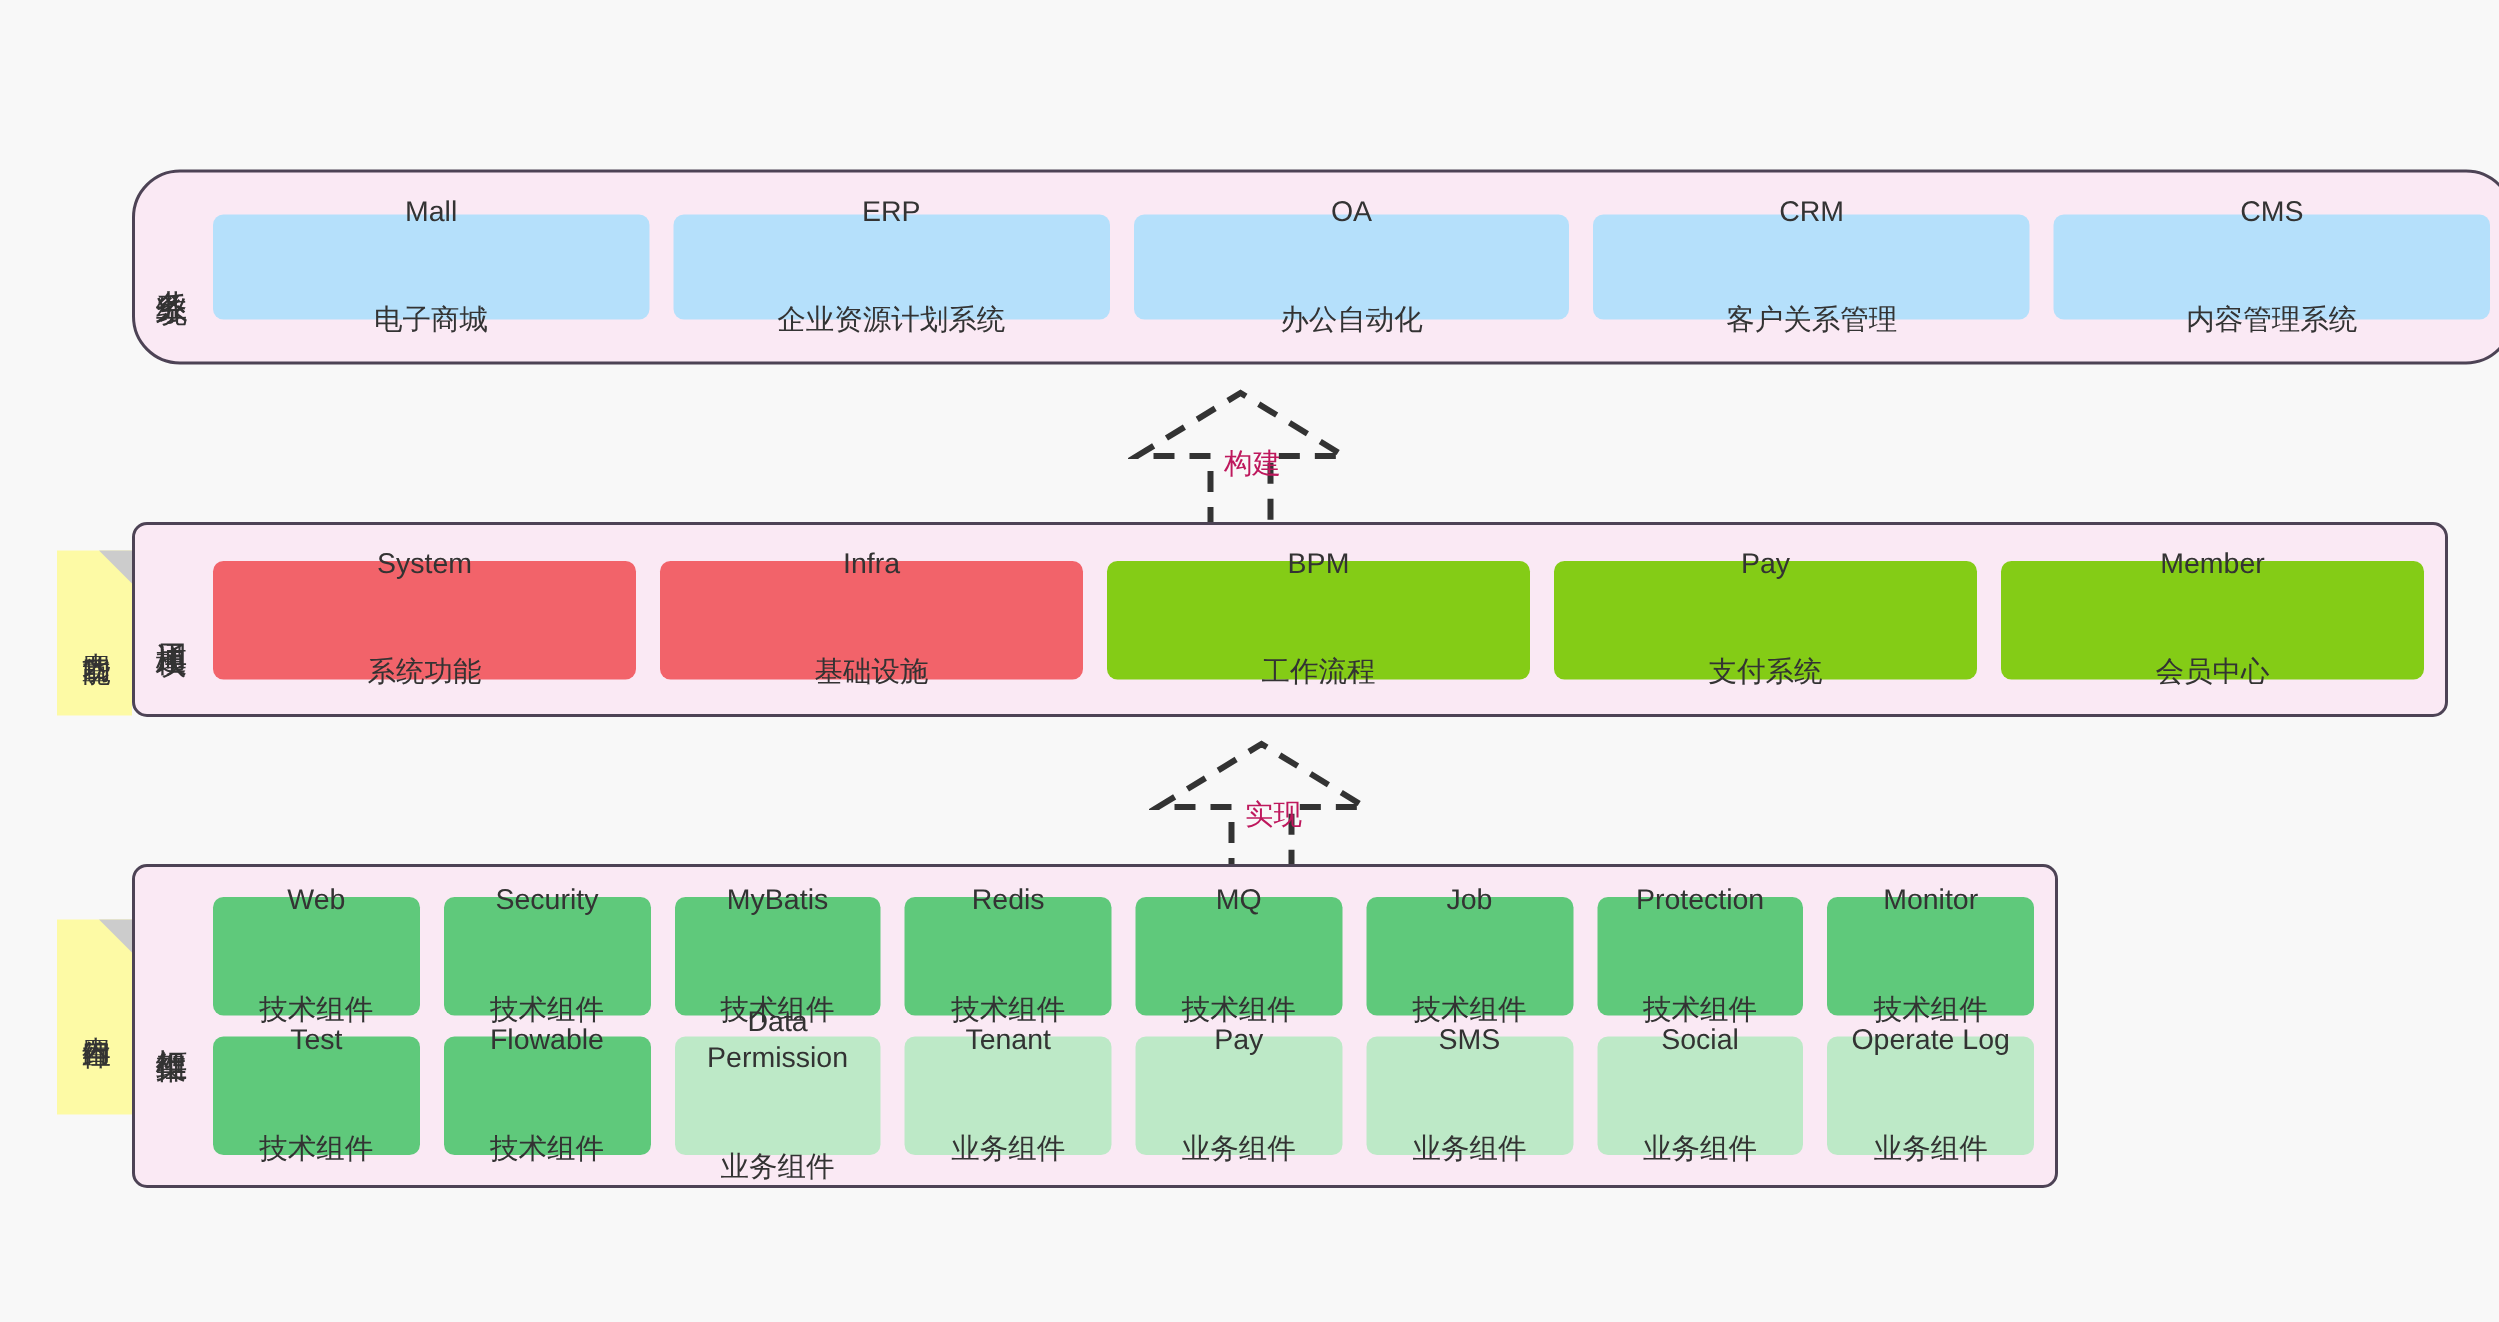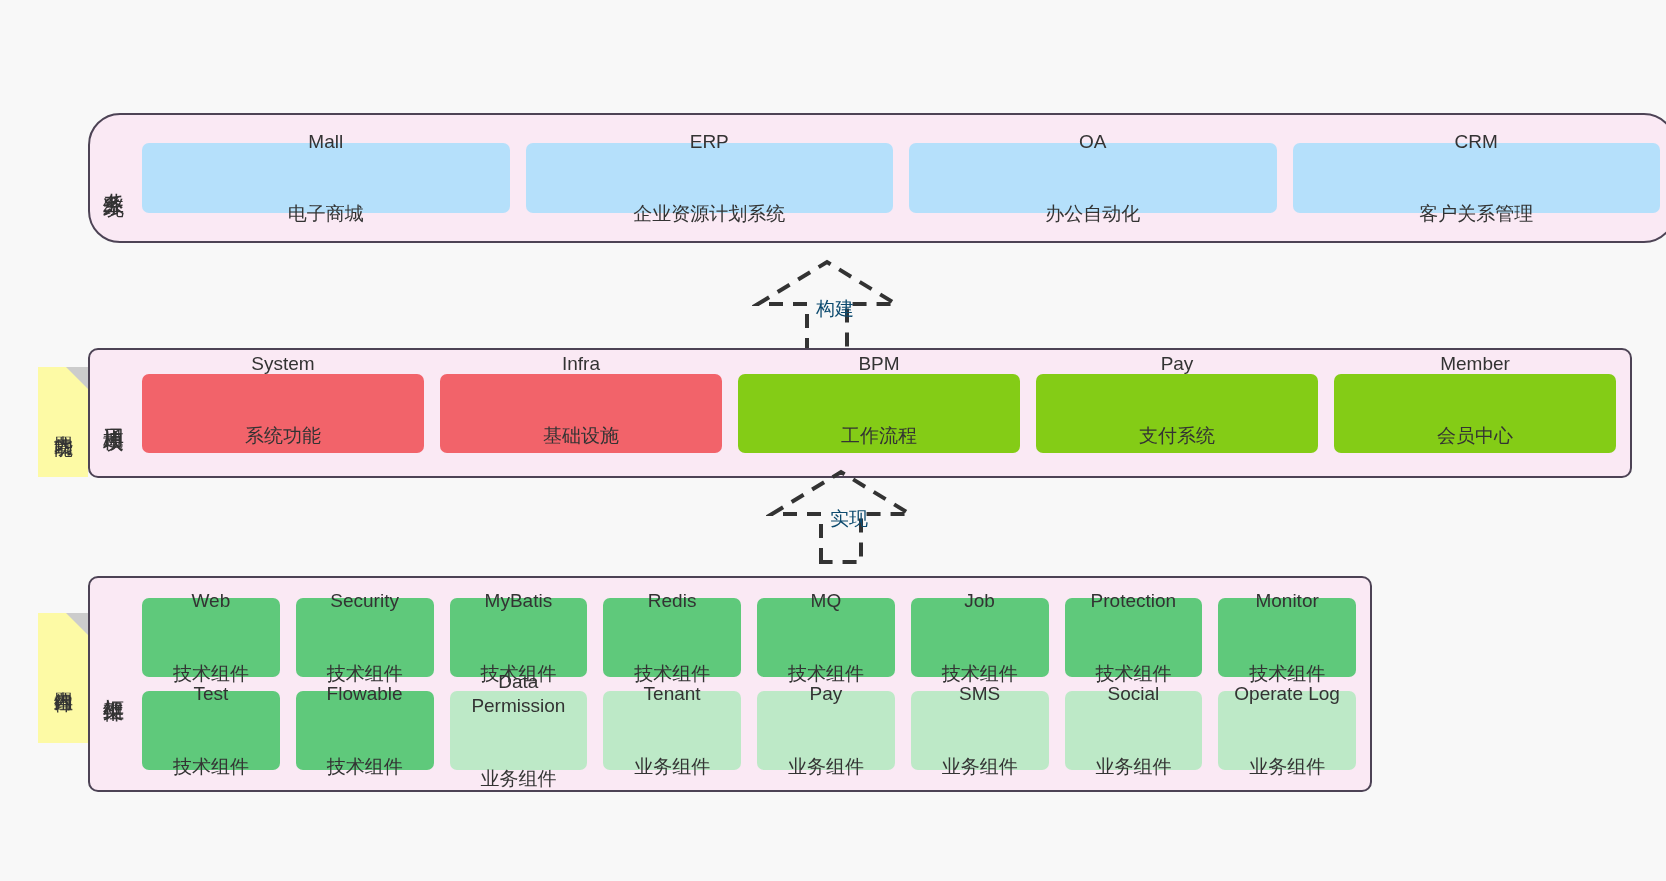--- a/index.html
+++ b/index.html
@@ -79,21 +79,21 @@
   .card.red    { background: #f2636a; }
   .card.pink   { background: #84cc16; }
   .card.green  { background: #5fc97b; }
   .card.mint   { background: #bde9c7; }
 
   
   #layer-business { left: 88px;  top: 113px; width: 1588px; height: 130px; border-radius: 32px; }
   #layer-business .card { height: 70px; }
 
   #layer-modules  { left: 88px;  top: 348px; width: 1544px; height: 130px; }
-  #layer-modules .card { height: 79px; justify-content: flex-end; }
+  #layer-modules .card { height: 79px; }
 
   #layer-framework{ left: 88px;  top: 576px; width: 1284px; height: 216px; }
   #layer-framework .card { height: 79px; }
 
   
   .note {
     position: absolute;
     width: 50px;
     background: #fdfaa5;
     color: #333333;
@@ -124,27 +124,27 @@
 
   
   .arrow {
     position: absolute;
     user-select: none;
   }
   .arrow svg { display: block; }
   .arrow-label {
     position: absolute;
     font-size: 19px;
-    color: #0c4a6e;
+    color: #be185d;
     white-space: nowrap;
     background: transparent;
   }
   #arrow-build  { left: 752px; top: 258px; }
   #arrow-build .arrow-label  { left: 64px; top: 38px; }
-  #arrow-impl   { left: 766px; top: 468px; }
+  #arrow-impl   { left: 766px; top: 492px; }
   #arrow-impl  .arrow-label  { left: 64px; top: 38px; }
 </style>
 </head>
 <body>
 
 <div class="layer" id="layer-business">
   <div class="layer-title">业务系统</div>
   <div class="layer-body">
     <div class="row">
       <div class="card blue">
@@ -155,20 +155,24 @@
         <span class="t1">ERP</span>
         <span class="t2">企业资源计划系统</span>
       </div>
       <div class="card blue">
         <span class="t1">OA</span>
         <span class="t2">办公自动化</span>
       </div>
       <div class="card blue">
         <span class="t1">CRM</span>
         <span class="t2">客户关系管理</span>
+      </div>
+      <div class="card blue">
+        <span class="t1">CMS</span>
+        <span class="t2">内容管理系统</span>
       </div>
     </div>
   </div>
 </div>
 
 <div class="arrow" id="arrow-build">
   <svg width="150" height="96" viewBox="0 0 150 96">
     <path d="M 55 94 L 55 46 L 6 46 L 75 4 L 144 46 L 95 46 L 95 94 Z" fill="none" stroke="#333333" stroke-width="4" stroke-dasharray="14,10" stroke-linejoin="miter"></path>
   </svg>
   <span class="arrow-label">构建</span>

